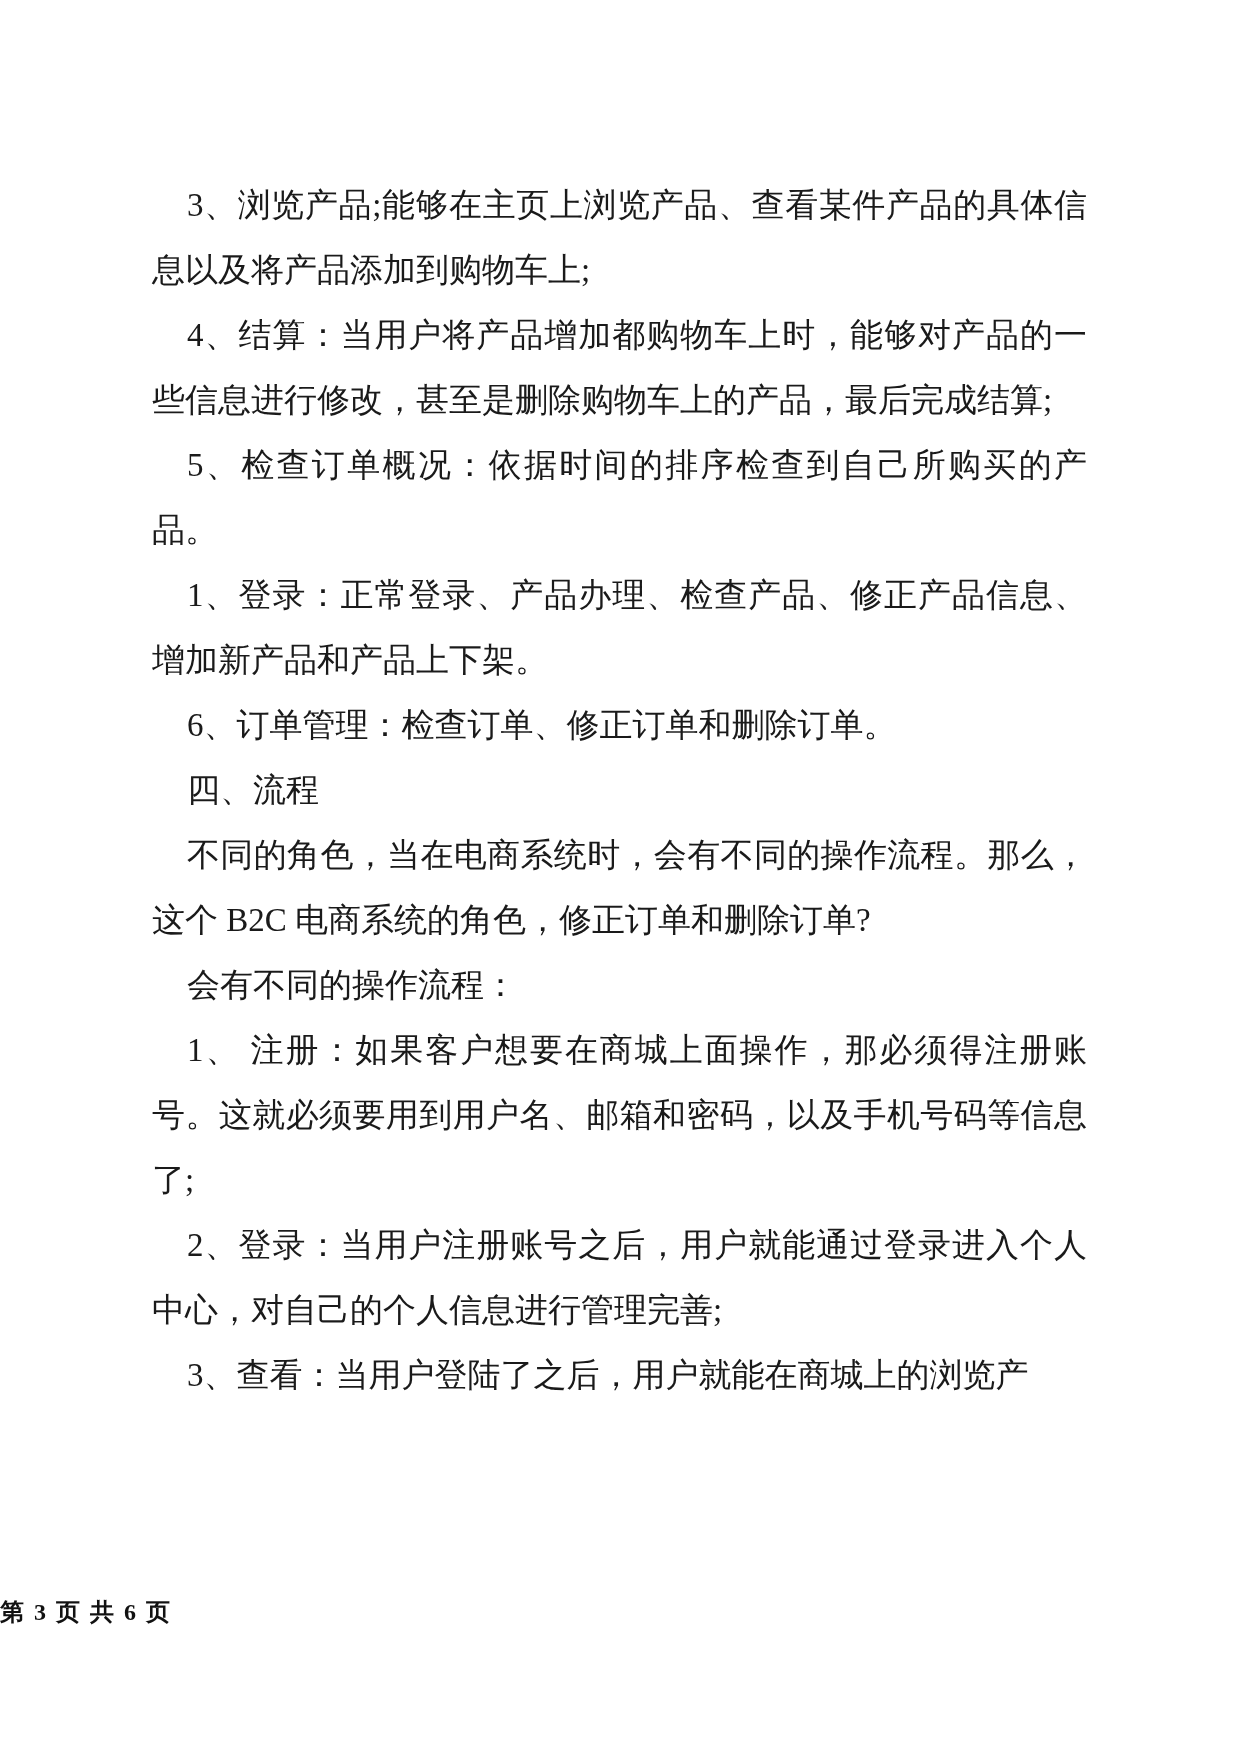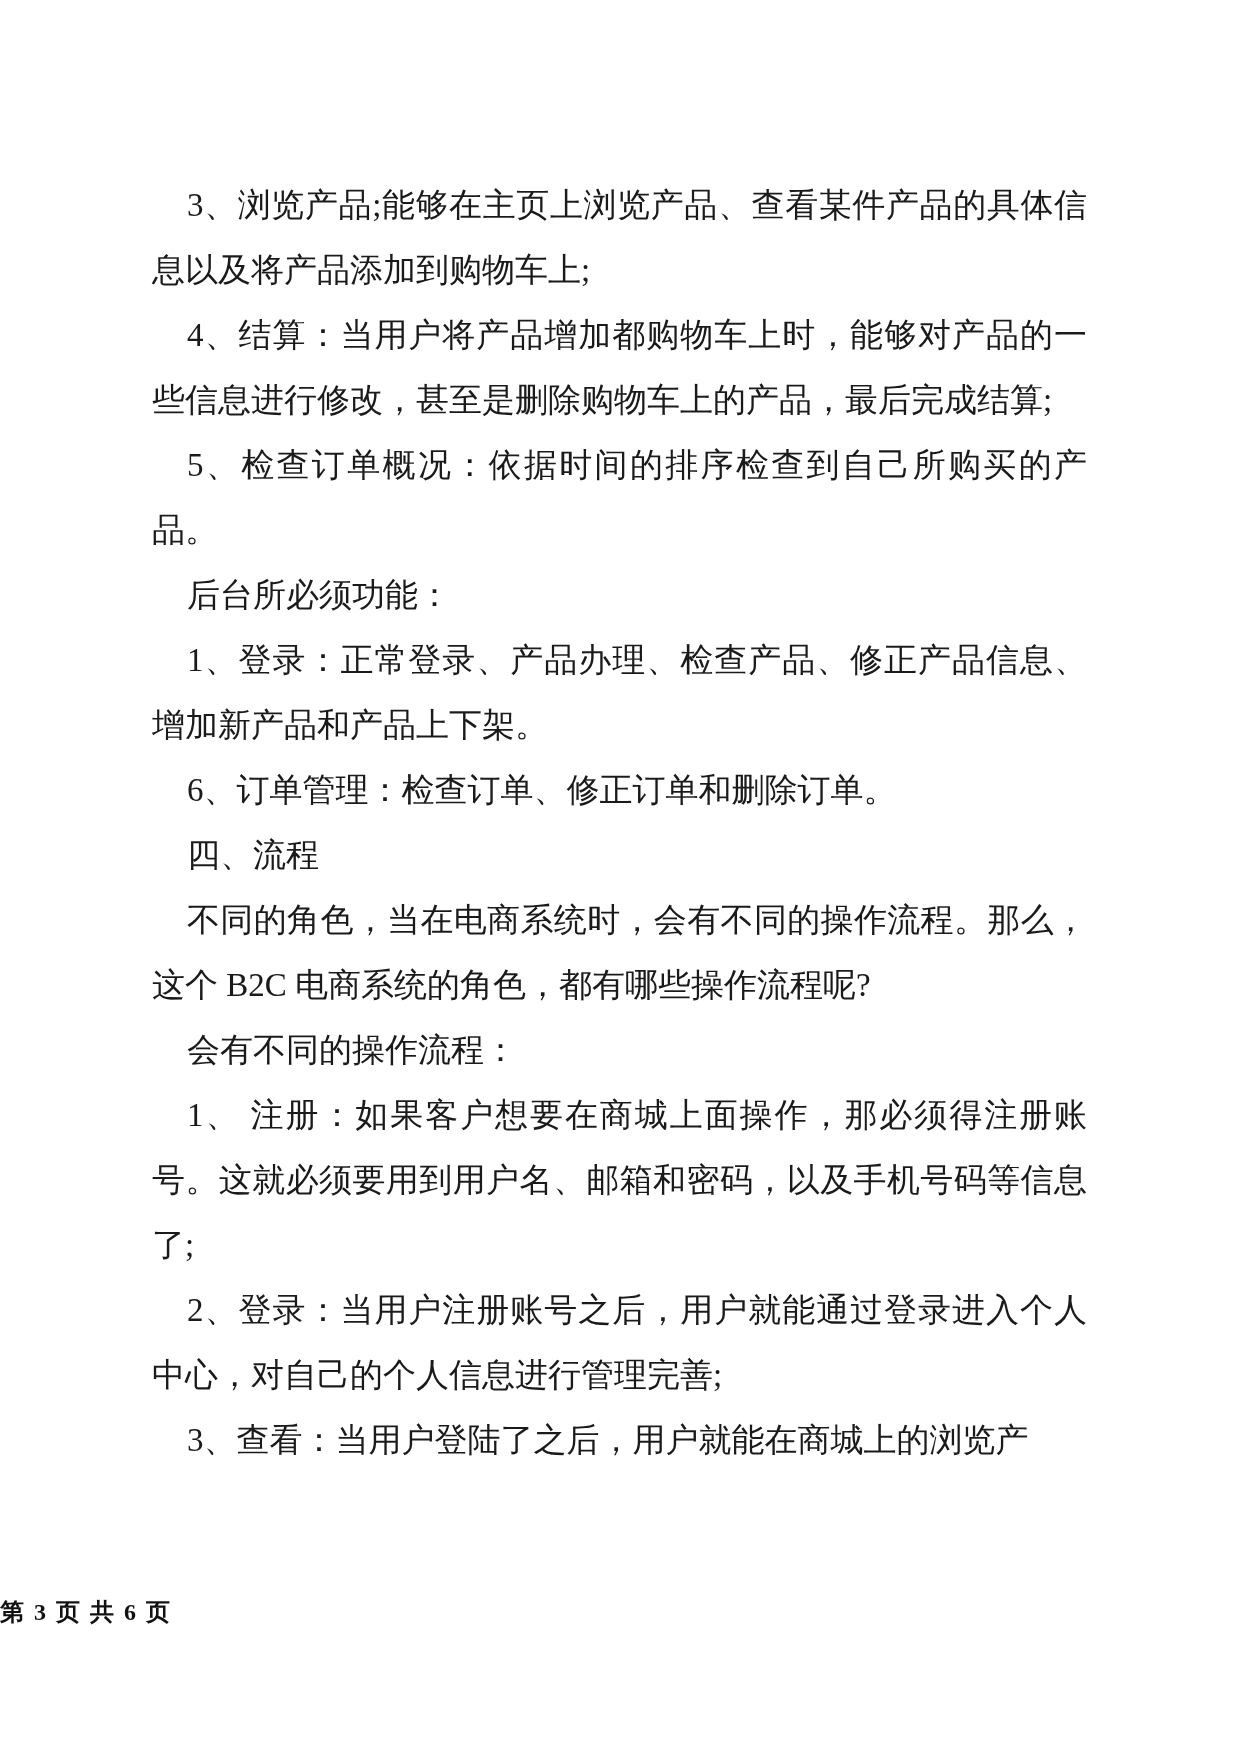--- a/index.html
+++ b/index.html
@@ -46,25 +46,24 @@
   }
 </style>
 </head>
 <body>
 
 <div class="page">
   <div class="textblock">
       <p class="para">3、浏览产品;能够在主页上浏览产品、查看某件产品的具体信息以及将产品添加到购物车上;</p>
       <p class="para">4、结算：当用户将产品增加都购物车上时，能够对产品的一些信息进行修改，甚至是删除购物车上的产品，最后完成结算;</p>
       <p class="para">5、检查订单概况：依据时间的排序检查到自己所购买的产品。</p>
-      <p class="para">后台所必须功能：</p>
       <p class="para">1、登录：正常登录、产品办理、检查产品、修正产品信息、增加新产品和产品上下架。</p>
       <p class="para">6、订单管理：检查订单、修正订单和删除订单。</p>
       <p class="para">四、流程</p>
-      <p class="para">不同的角色，当在电商系统时，会有不同的操作流程。那么，这个 B2C 电商系统的角色，都有哪些操作流程呢?</p>
+      <p class="para">不同的角色，当在电商系统时，会有不同的操作流程。那么，这个 B2C 电商系统的角色，修正订单和删除订单?</p>
       <p class="para">会有不同的操作流程：</p>
       <p class="para">1、 注册：如果客户想要在商城上面操作，那必须得注册账号。这就必须要用到用户名、邮箱和密码，以及手机号码等信息了;</p>
       <p class="para">2、登录：当用户注册账号之后，用户就能通过登录进入个人中心，对自己的个人信息进行管理完善;</p>
       <p class="para">3、查看：当用户登陆了之后，用户就能在商城上的浏览产</p>
     </div>
   <div class="footer">
     <span class="footer-label">第 3 页 共 6 页</span>
   </div>
 </div>
 

